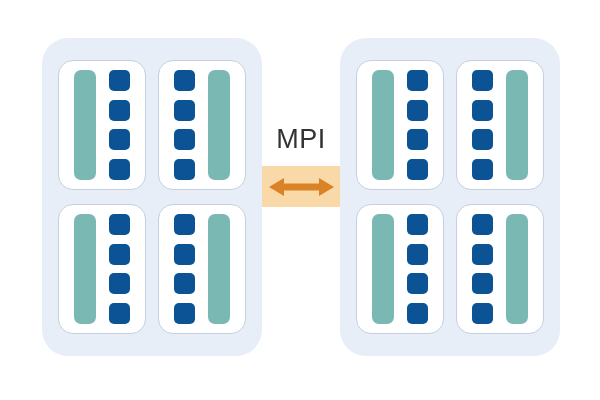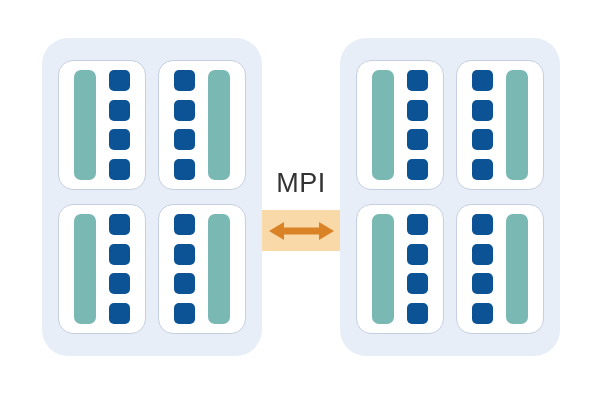--- a/index.html
+++ b/index.html
@@ -91,21 +91,20 @@
     flex-direction: column;
     align-items: center;
   }
   #mpi-label {
     font-size: 27px;
     line-height: 1;
     color: #333333;
     letter-spacing: 0.5px;
     margin-bottom: 13px;
     white-space: nowrap;
-    margin-top: 44px;
   }
   #mpi-arrow-box {
     width: 79px;
     height: 41px;
     background: #fad9a8;
     display: flex;
     align-items: center;
     justify-content: center;
   }
   #mpi-arrow-box svg { display: block; }

